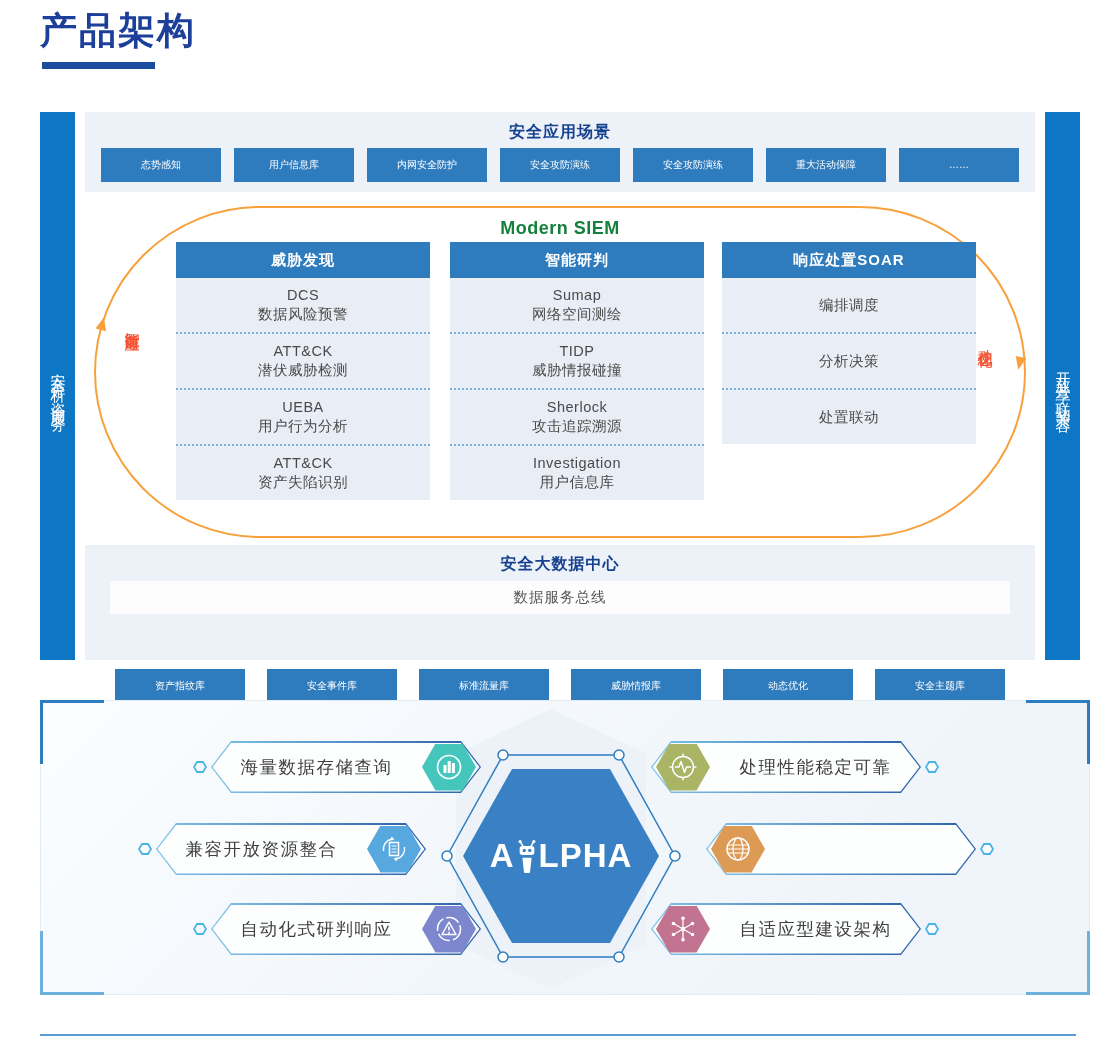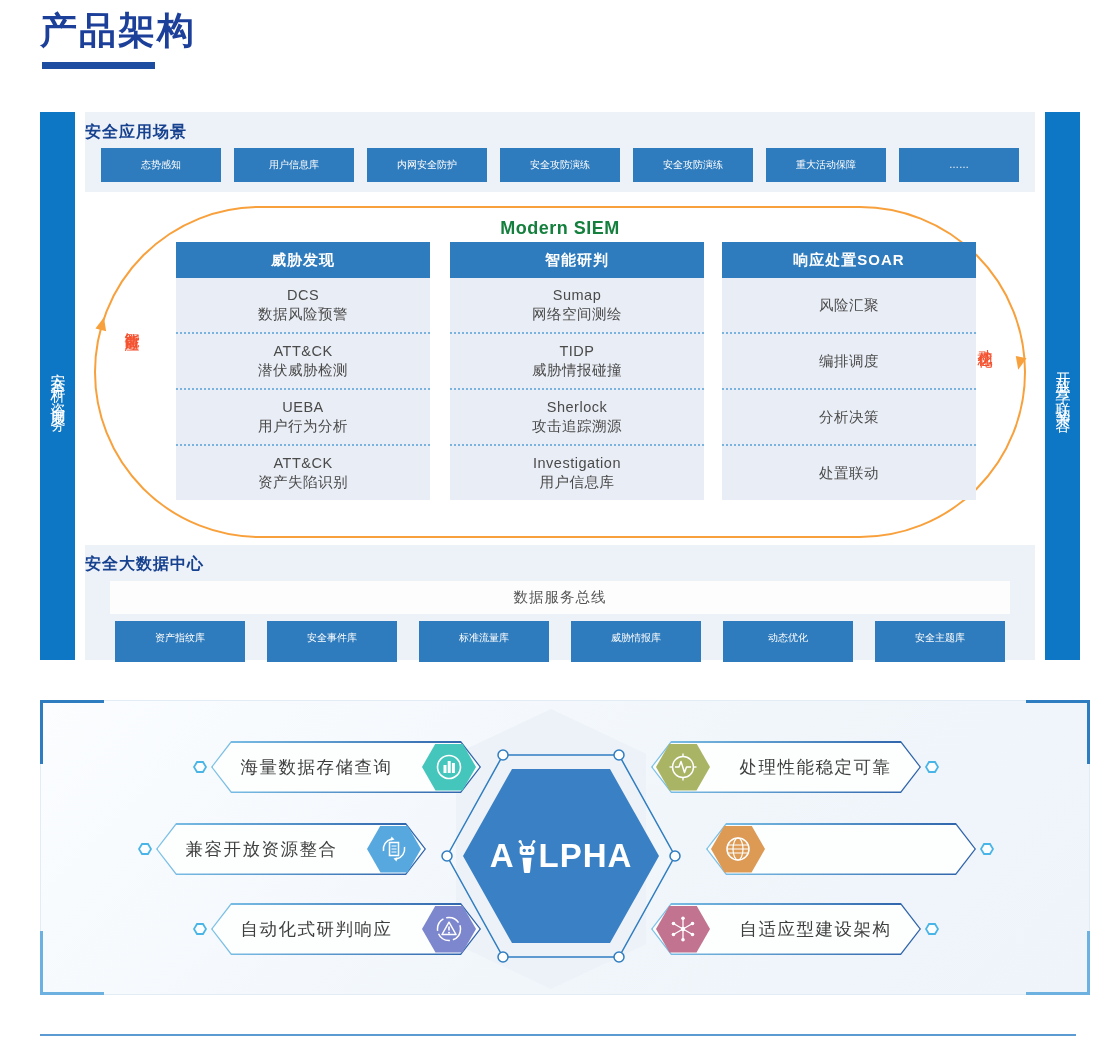--- a/index.html
+++ b/index.html
@@ -12,21 +12,21 @@
   .title-underline{left:42px;top:62px;width:113px;height:7px;background:#1d4da1;}
 
   
   .arch{left:40px;top:112px;width:1040px;height:548px;}
   .vbar{top:0;width:35px;height:548px;background:#0d76c5;display:flex;align-items:center;justify-content:center;}
   .vbar span{writing-mode:vertical-rl;color:#fff;font-size:15px;letter-spacing:5px;}
   .vbar.left{left:0;} .vbar.right{left:1005px;}
 
   .panel{background:#edf1f8;}
   .scen-panel{left:45px;top:0;width:950px;height:80px;}
-  .sec-title{width:100%;text-align:left;font-size:16px;font-weight:bold;color:#16418f;letter-spacing:1px;}
+  .sec-title{width:100%;text-align:center;font-size:16px;font-weight:bold;color:#16418f;letter-spacing:1px;}
   .scen-title{top:10px;}
   .btn-row{left:0;width:100%;display:flex;justify-content:center;gap:13px;}
   .scen-row{top:36px;}
   .blue-btn{height:34px;line-height:34px;background:#2e7bbd;color:#fff;font-size:10px;text-align:center;}
   .scen-btn{width:120px;}
 
   .stadium-svg{left:0;top:0;width:1040px;height:548px;}
   .siem-title{left:45px;top:106px;width:950px;text-align:center;font-size:18px;font-weight:bold;color:#15803d;letter-spacing:.5px;}
 
   .siem-col{top:130px;width:254px;}
@@ -39,21 +39,21 @@
 
   .loop-label{writing-mode:vertical-rl;color:#f4512e;font-size:15px;letter-spacing:1px;font-weight:500;}
   .loop-left{left:82px;top:208px;}
   .loop-right{left:935px;top:226px;}
 
   .dc-panel{left:45px;top:433px;width:950px;height:115px;}
   .dc-title{top:9px;}
   .dc-bus{left:25px;top:36px;width:900px;height:33px;background:#fdfdfe;line-height:33px;text-align:center;
           font-size:14.5px;color:#555;letter-spacing:1px;}
   .dc-row{top:76px;}
-  .dc-btn{width:130px;height:41px;line-height:33px;}
+  .dc-btn{width:130px;height:41px;line-height:33px;margin-top:48px;}
   .dc-row{gap:22px;}
 
   
   .features{left:40px;top:700px;width:1050px;height:295px;
             background:linear-gradient(135deg,#fbfdff 0%,#f1f6fb 55%,#eef4fa 100%);
             border:1px solid #e2ecf5;box-sizing:border-box;}
   .corner-svg{left:-1px;top:-1px;width:1050px;height:295px;}
   .soft-hex{left:415px;top:8px;width:190px;height:280px;background:#edf2f8;
             clip-path:polygon(50% 0,100% 16%,100% 84%,50% 100%,0 84%,0 16%);}
   .outline-svg{left:396px;top:40px;width:248px;height:230px;}
@@ -166,24 +166,20 @@
           <span>Investigation</span>
           <span>用户信息库</span>
         </div>
       </div>
     </div>
 
     <div class="abs siem-col col-3">
       <div class="col-header">响应处置SOAR</div>
       <div class="col-body">
         <div class="sitem">
-          <span>风险汇聚</span>
-          <span></span>
-        </div>
-        <div class="sitem">
           <span>编排调度</span>
           <span></span>
         </div>
         <div class="sitem">
           <span>分析决策</span>
           <span></span>
         </div>
         <div class="sitem">
           <span>处置联动</span>
           <span></span>

